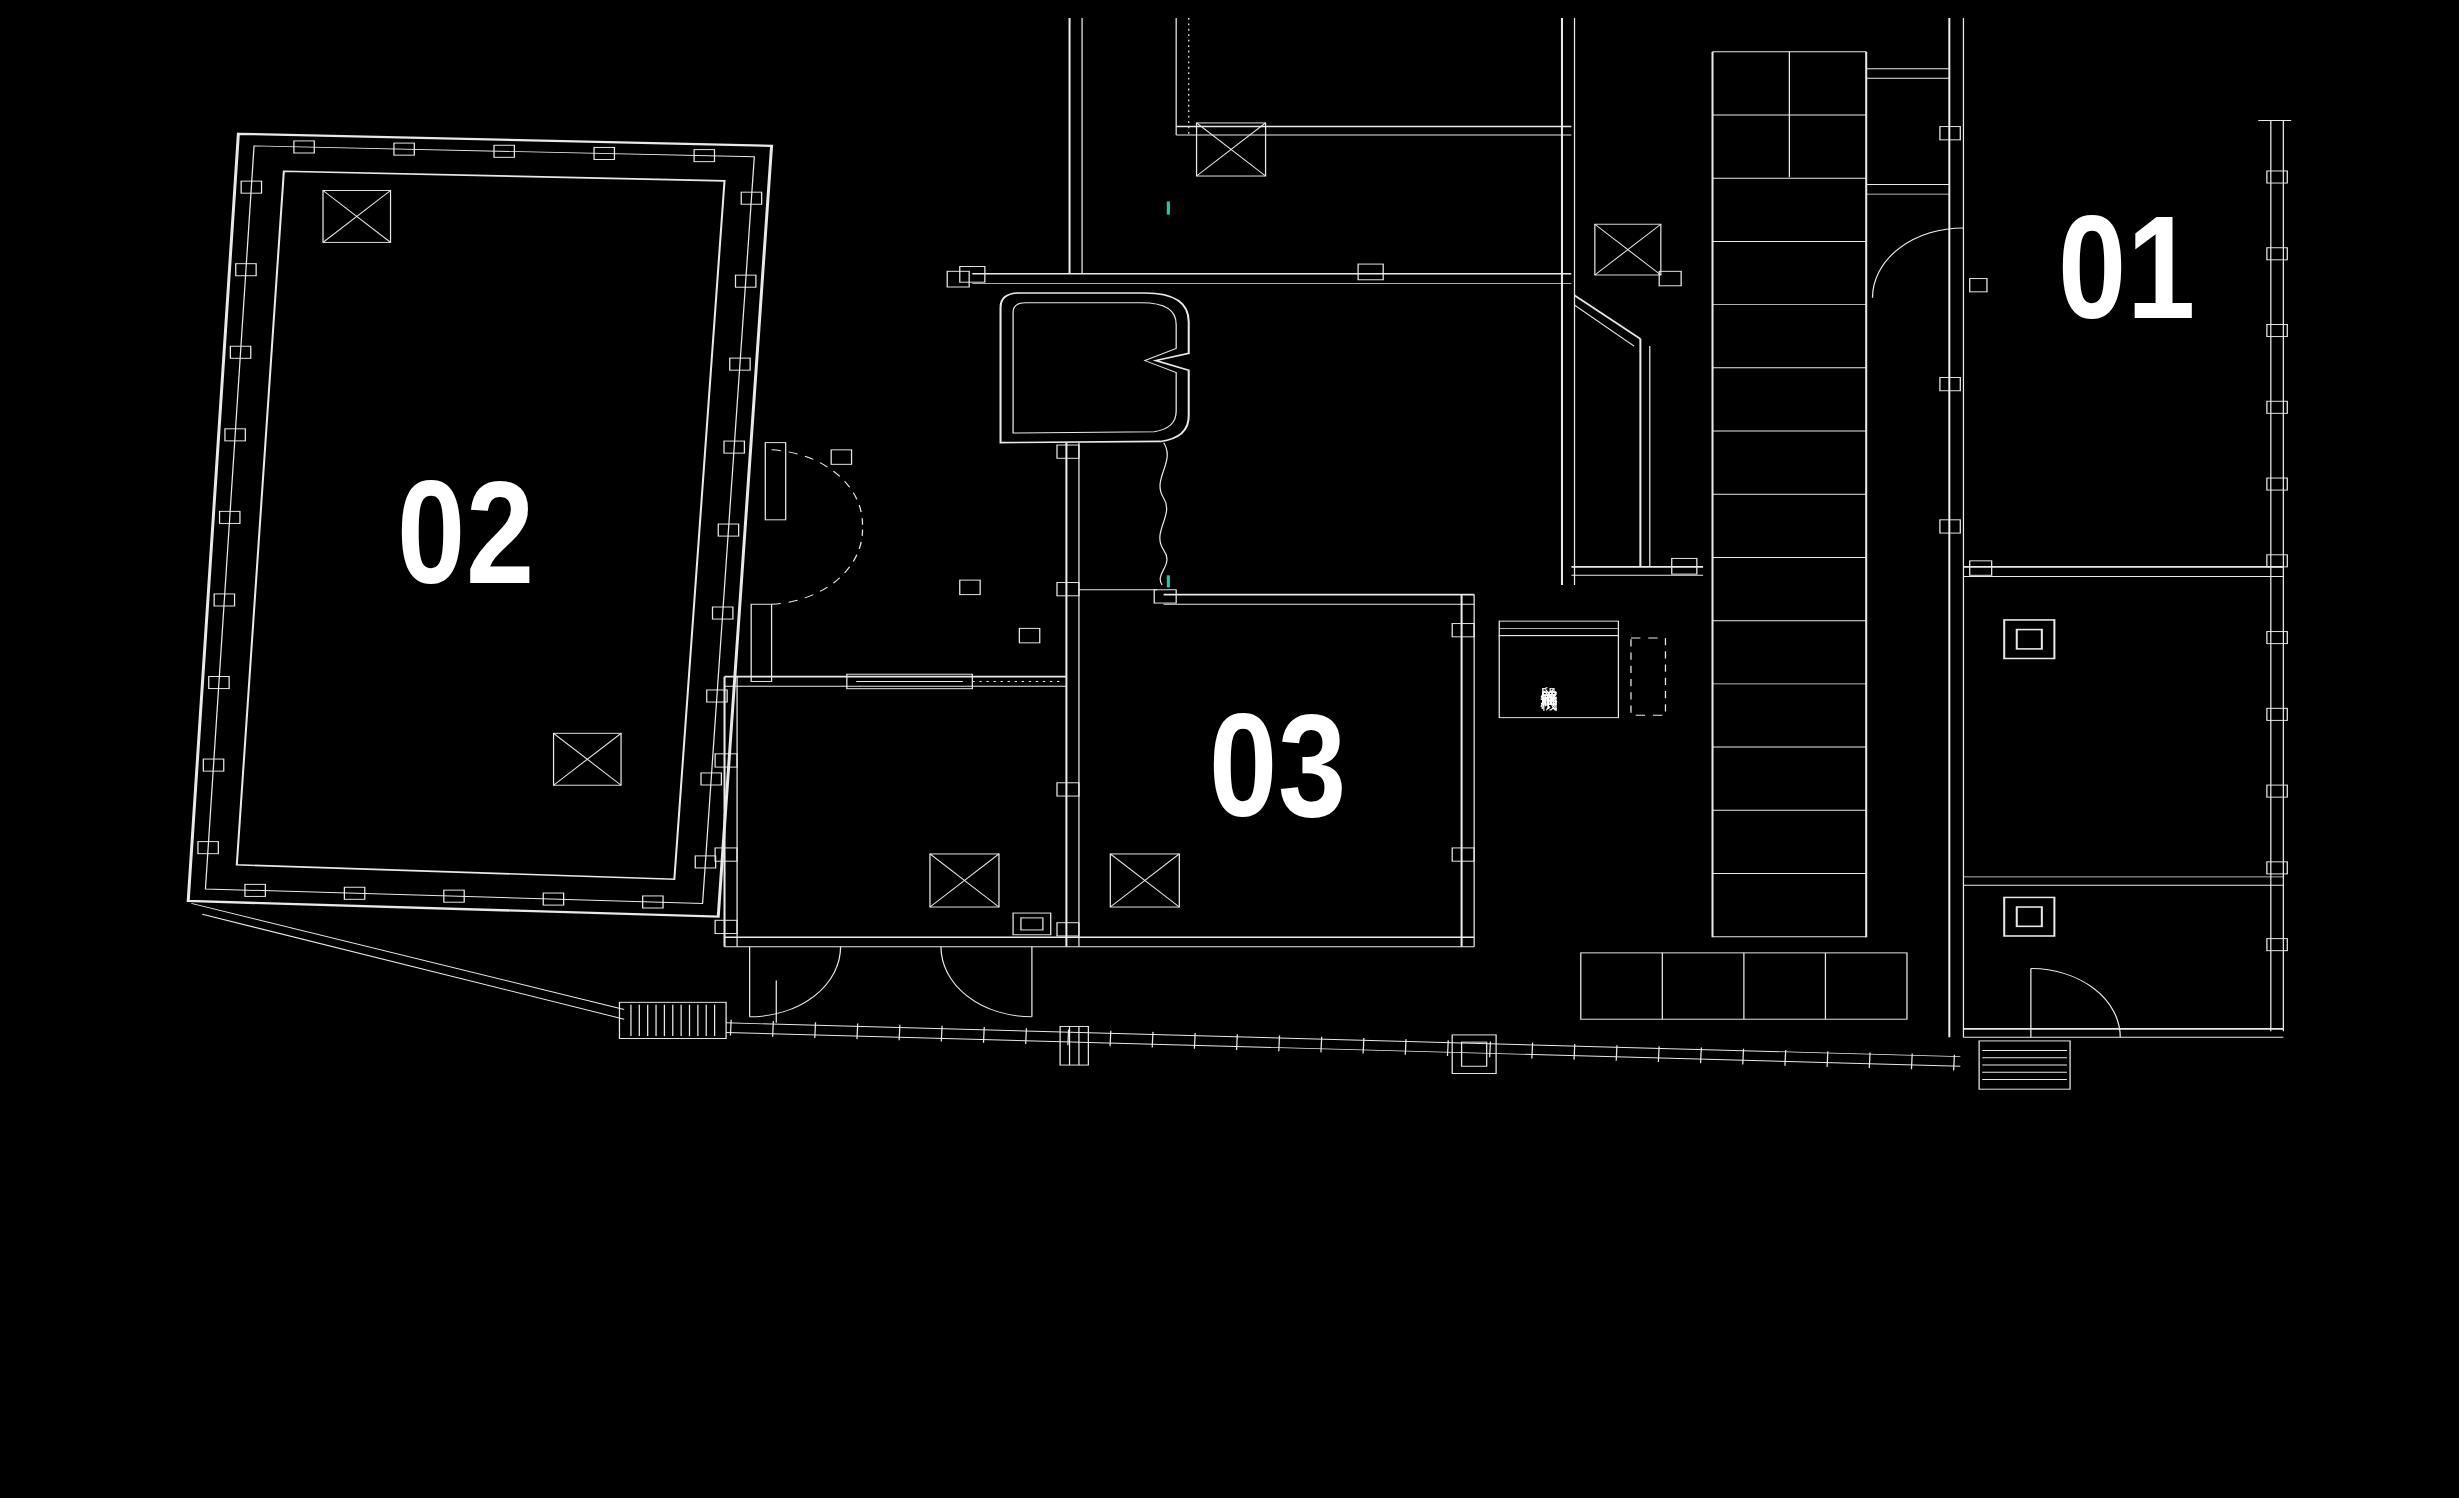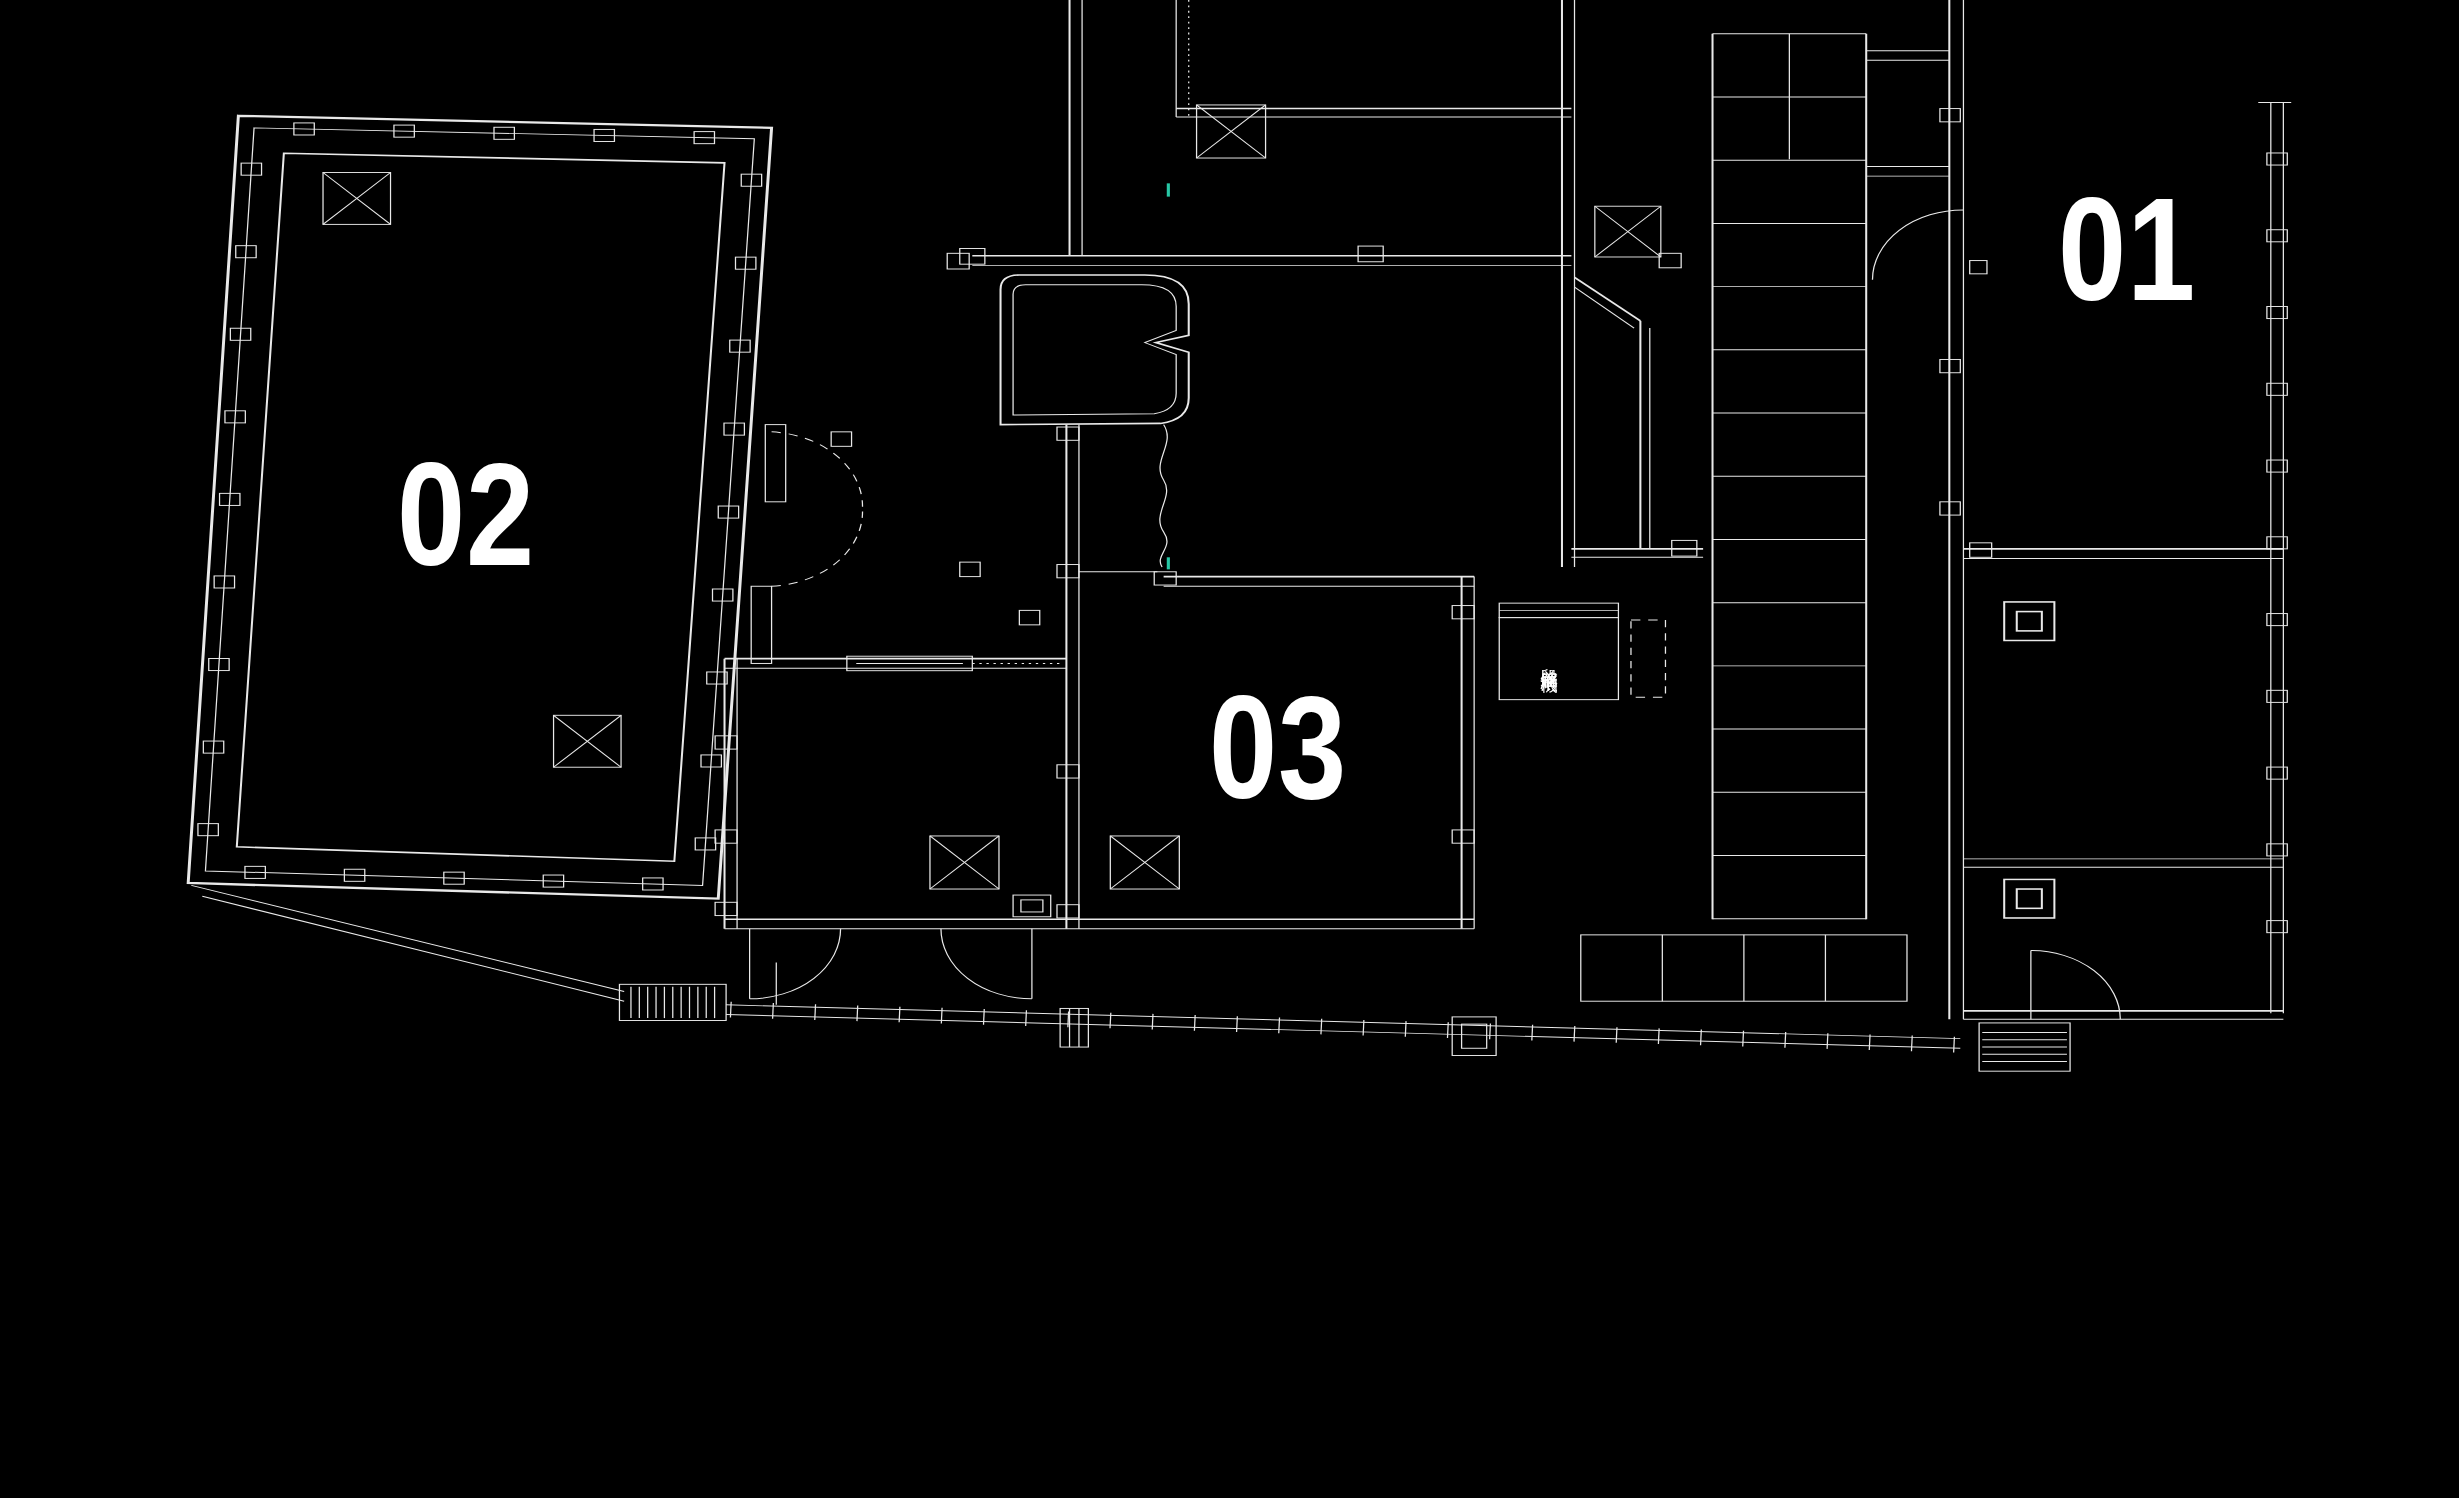--- a/index.html
+++ b/index.html
@@ -1,16 +1,16 @@
 <!DOCTYPE html>
 <html style="--bg: #000000; --line: #e9e9e9; --text: #ffffff; --accent: #27c7a5;"><head>
 <meta charset="utf-8">
 <style>
   html,body{margin:0;padding:0;background:#000;}
-  #page{position:relative;width:2459px;height:1152px;background:var(--bg,#000);overflow:hidden;}
+  #page{position:relative;width:2459px;height:1152px;background:var(--bg,#000);overflow:hidden;margin-top:18px;}
   #plan{position:absolute;inset:0;width:100%;height:100%;display:block;}
   svg line, svg path, svg rect, svg polygon, svg polyline{stroke:var(--line,#e9e9e9);fill:none;stroke-width:1;}
   .w1{stroke-width:0.8;}
   .w2{stroke-width:1.3;}
   .w3{stroke-width:1.9;}
   .dash{stroke-dasharray:6 5;}
   .dot{stroke-dasharray:1.5 3;}
   .accent{stroke:var(--accent,#27c7a5);stroke-width:2;}
   .label{position:absolute;color:var(--text,#fff);font-family:"Liberation Sans",sans-serif;white-space:nowrap;}
   .big{font-weight:700;font-size:146px;transform:translate(-50%,-50%) scaleX(0.84);letter-spacing:1px;}

